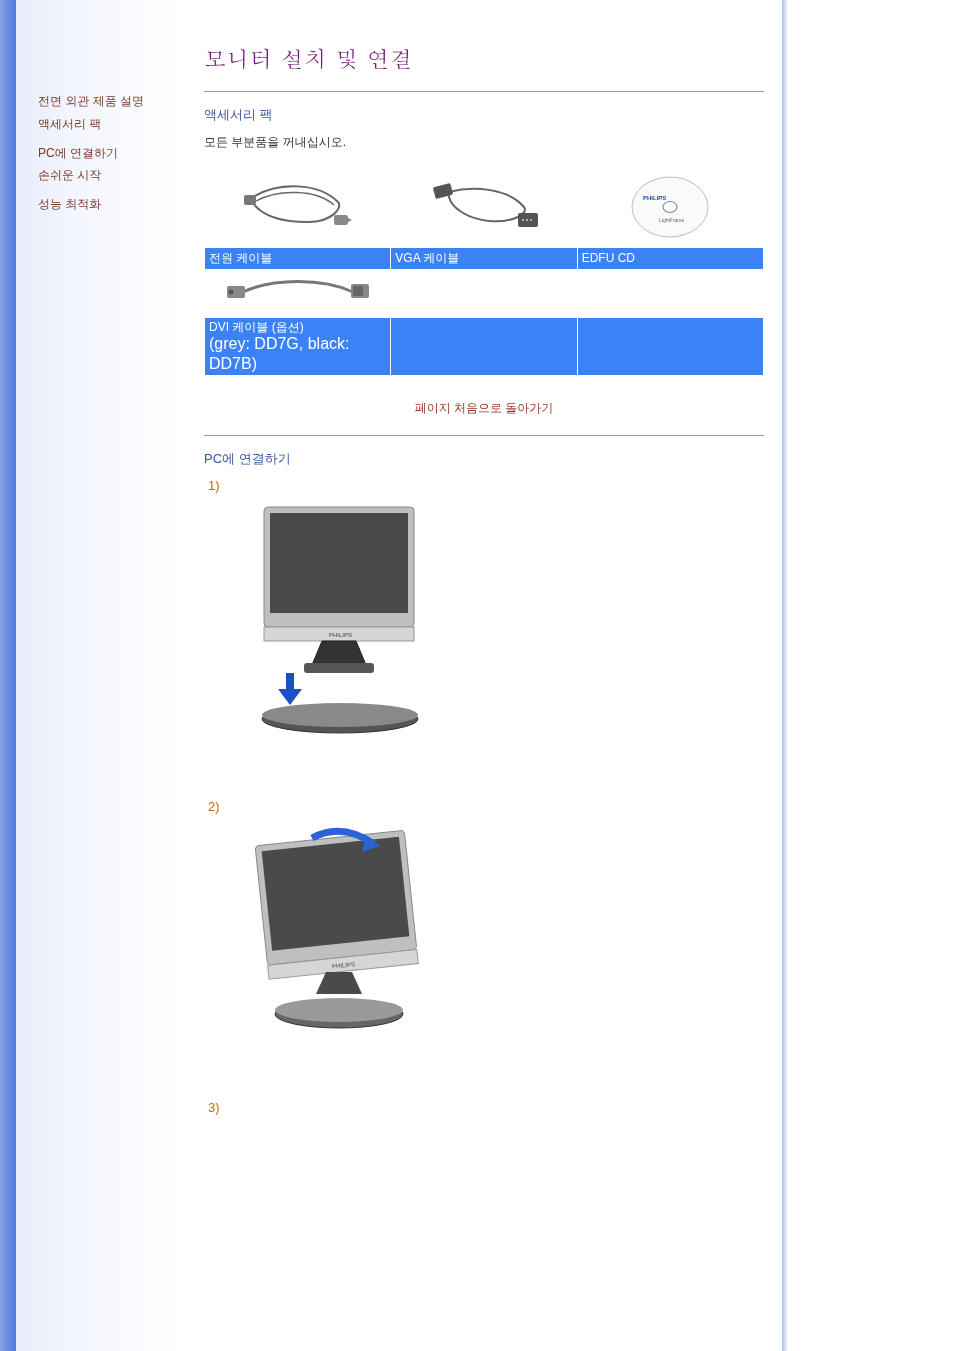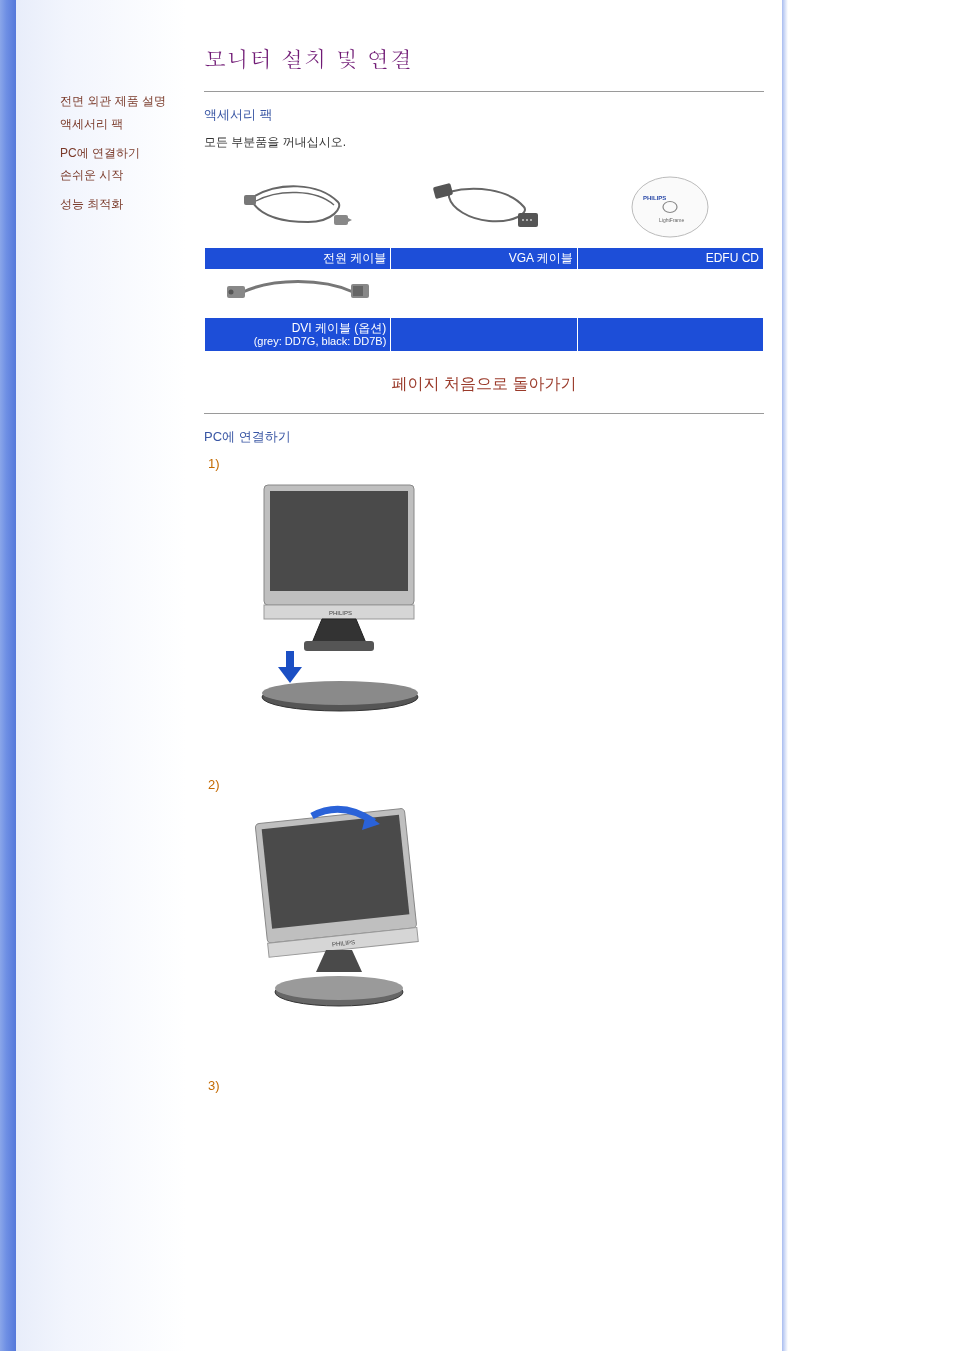--- a/index.html
+++ b/index.html
@@ -19,21 +19,20 @@
     flex: 0 0 170px;
     background: linear-gradient(to right, #e8edfa 0%, #f2f5fd 30%, #ffffff 100%);
     padding: 90px 14px 0 22px;
     font-size: 12px;
     line-height: 1.9;
   }
   .sidebar a {
     color: #7a3a2a;
     text-decoration: none;
     display: block;
-    margin-left: 22px;
   }
   .sidebar .group { margin-bottom: 6px; }
   .content {
     flex: 1 1 auto;
     padding: 18px 18px 0 18px;
     position: relative;
   }
   .content-inner {
     width: 560px;
   }
@@ -68,40 +67,40 @@
   table.acc td {
     border: 1px solid #fff;
     vertical-align: middle;
   }
   table.acc td.img-cell {
     background: #ffffff;
     height: 78px;
     text-align: center;
   }
   table.acc td.label-cell {
-    background: #1d4ed8;
+    background: #3b82f6;
     color: #ffffff;
     font-size: 12px;
-    text-align: right;
+    text-align: left;
     height: 22px;
     padding: 2px 4px;
     line-height: 1.2;
   }
   table.acc td.label-cell .sub {
     display: block;
-    font-size: 11px;
+    font-size: 16px;
   }
   .acc svg { display: inline-block; }
   .top-link {
     text-align: center;
     margin: 22px 0 18px 0;
   }
   .top-link a {
     color: #9a3a2a;
-    font-size: 16px;
+    font-size: 12px;
     text-decoration: none;
   }
   .step-num {
     color: #c46a00;
     font-size: 13px;
     margin: 8px 0 4px 4px;
   }
   .step-row { margin-bottom: 58px; }
   .step-img {
     text-align: left;

